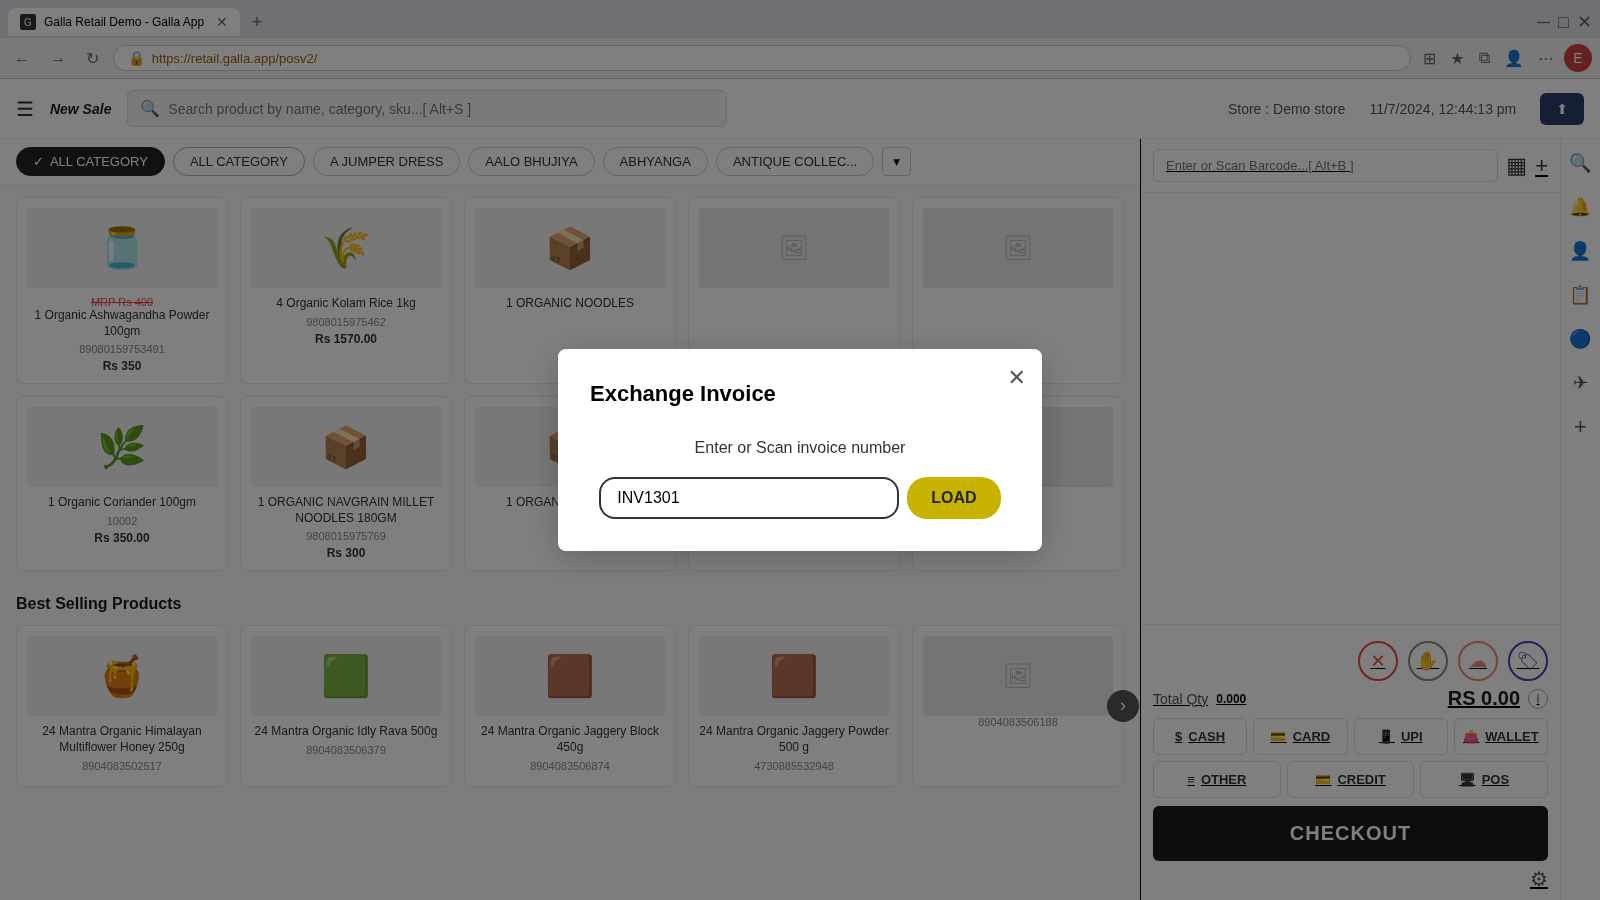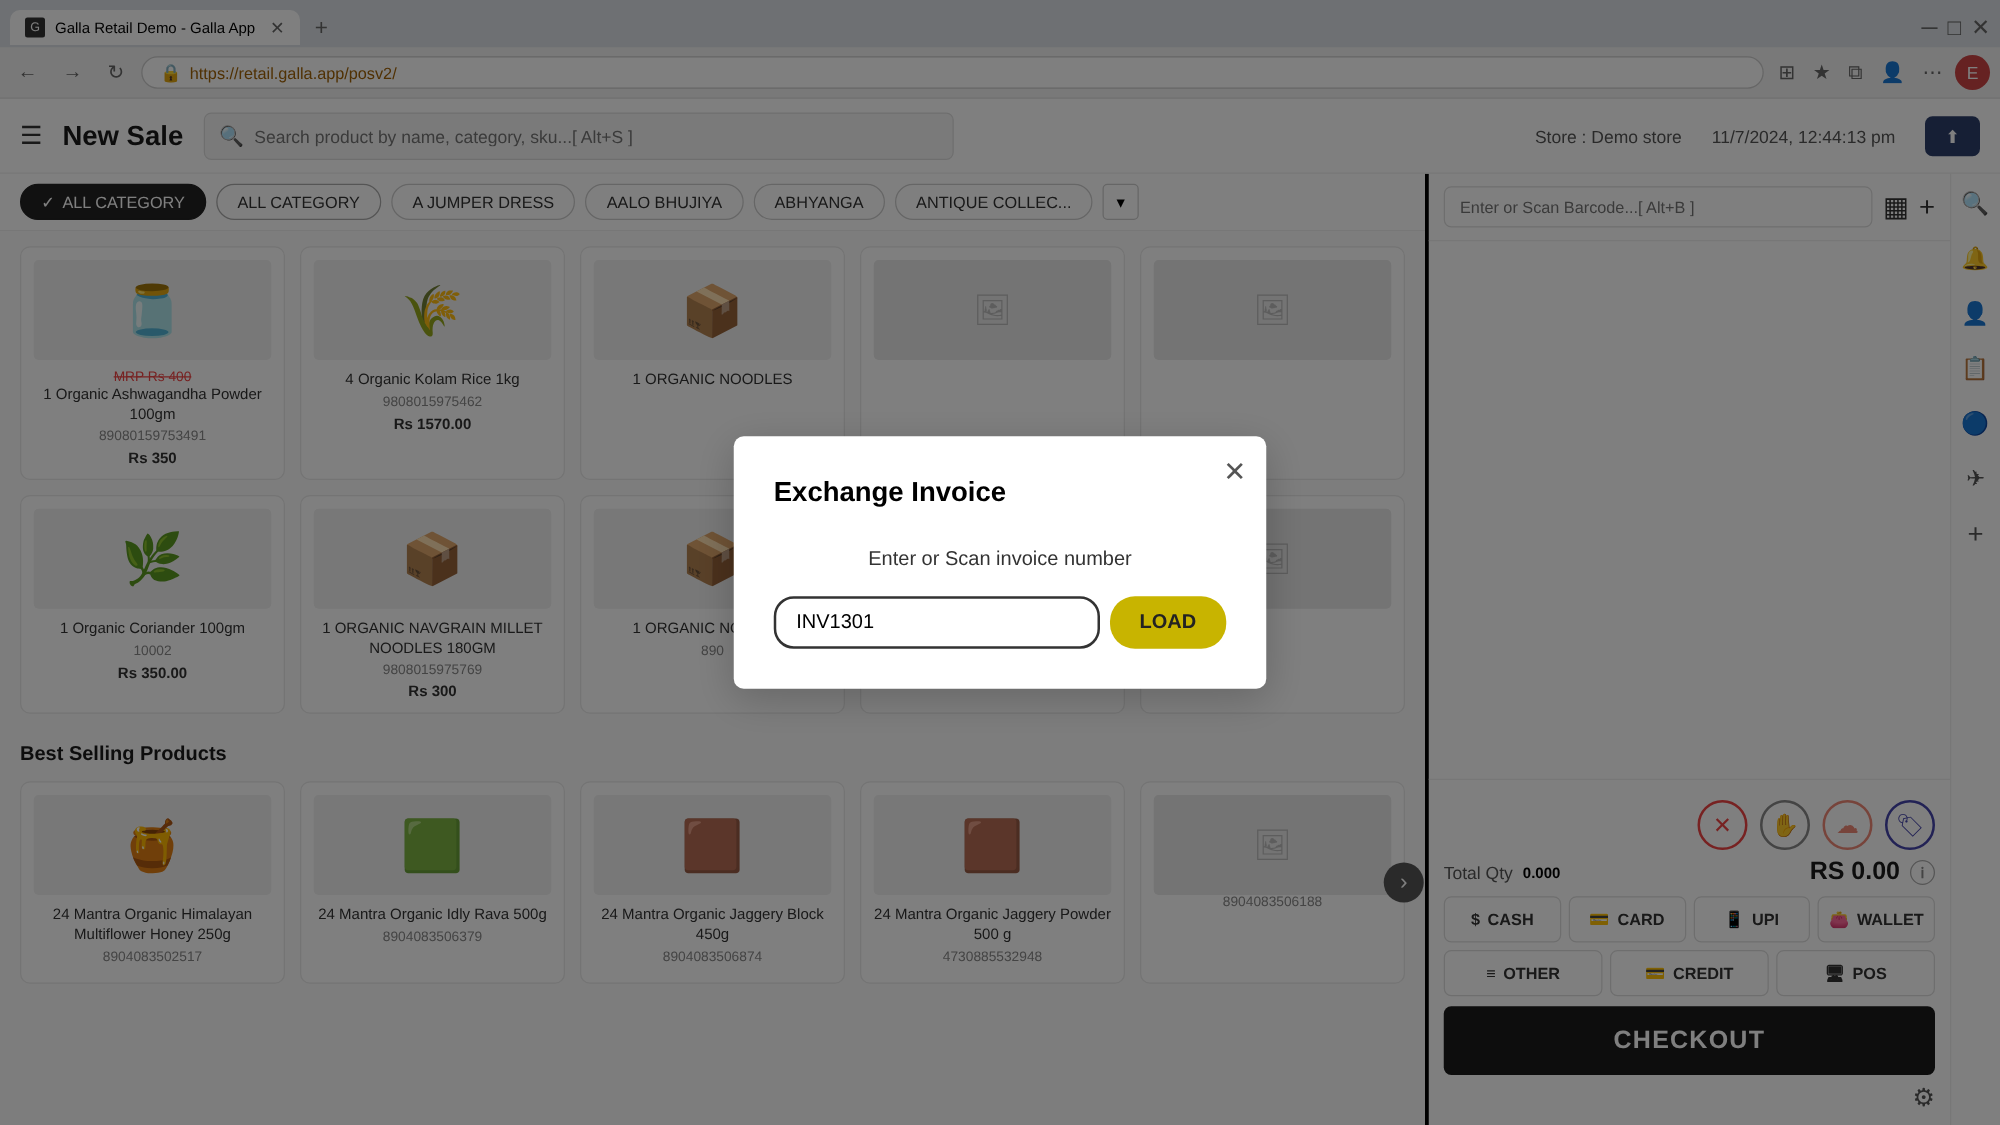--- a/index.html
+++ b/index.html
@@ -19,21 +19,21 @@
     .address-bar span { color: #a16207; font-size: 13px; }
     .browser-actions { display: flex; gap: 6px; align-items: center; }
     .browser-action-btn { background: none; border: none; cursor: pointer; color: #666; font-size: 16px; padding: 4px; }
 
     
     .app-container { display: flex; flex-direction: column; height: calc(900px - 78px); background: white; }
     
     
     .app-header { display: flex; align-items: center; padding: 8px 16px; border-bottom: 1px solid #eee; gap: 16px; background: white; height: 60px; }
     .hamburger { font-size: 20px; cursor: pointer; color: #333; }
-    .header-title { font-size: 22px; font-weight: 700; color: #1a1a1a; }
+    .header-title { font-size: 14px; font-weight: 700; color: #1a1a1a; font-style: italic; }
     .search-bar { flex: 1; display: flex; align-items: center; background: #f5f5f5; border: 1px solid #ddd; border-radius: 6px; padding: 8px 12px; gap: 8px; max-width: 600px; }
     .search-bar input { background: none; border: none; outline: none; font-size: 14px; color: #666; width: 100%; }
     .header-right { margin-left: auto; display: flex; align-items: center; gap: 24px; font-size: 14px; color: #555; }
     .upload-btn { background: #2c3e6b; color: white; border: none; border-radius: 6px; padding: 8px 16px; cursor: pointer; display: flex; align-items: center; gap: 6px; font-size: 14px; }
 
     
     .category-bar { display: flex; align-items: center; padding: 8px 16px; gap: 8px; border-bottom: 1px solid #eee; background: white; overflow: hidden; }
     .cat-btn { padding: 6px 16px; border-radius: 20px; border: 1px solid #ccc; font-size: 13px; cursor: pointer; white-space: nowrap; background: white; color: #333; }
     .cat-btn.active-filled { background: #222; color: white; border-color: #222; display: flex; align-items: center; gap: 6px; }
     .cat-btn.active-outline { background: white; color: #333; border-color: #aaa; }
@@ -44,21 +44,21 @@
     .product-grid { display: grid; grid-template-columns: repeat(5, 1fr); gap: 12px; margin-bottom: 16px; }
     .product-card { background: white; border: 1px solid #e8e8e8; border-radius: 8px; padding: 10px; cursor: pointer; }
     .product-img { width: 100%; height: 80px; background: #f0f0f0; border-radius: 4px; display: flex; align-items: center; justify-content: center; margin-bottom: 8px; overflow: hidden; }
     .product-name { font-size: 12px; color: #333; text-align: center; margin-bottom: 4px; line-height: 1.3; }
     .product-sku { font-size: 11px; color: #888; text-align: center; margin-bottom: 4px; }
     .product-price { font-size: 12px; color: #333; text-align: center; font-weight: 600; }
     .product-mrp { font-size: 11px; color: #e44; text-decoration: line-through; text-align: center; }
     .section-title { font-size: 16px; font-weight: 700; color: #1a1a1a; margin-bottom: 12px; padding-top: 8px; }
 
     
-    .right-panel { width: 420px; border-left: 3px solid #000000; display: flex; flex-direction: column; background: white; }
+    .right-panel { width: 420px; border-left: 1px solid #000000; display: flex; flex-direction: column; background: white; text-decoration: underline; }
     .barcode-input-row { display: flex; align-items: center; padding: 10px 12px; border-bottom: 1px solid #eee; gap: 8px; }
     .barcode-input { flex: 1; padding: 8px 12px; border: 1px solid #ddd; border-radius: 6px; font-size: 13px; color: #999; outline: none; }
     .barcode-icon { font-size: 22px; color: #333; cursor: pointer; }
     .barcode-add { font-size: 22px; color: #333; cursor: pointer; font-weight: 300; }
     
     .cart-area { flex: 1; overflow-y: auto; }
     
     .cart-footer { border-top: 1px solid #eee; padding: 10px 12px; }
     .total-row { display: flex; justify-content: space-between; align-items: center; margin-bottom: 8px; gap: 36px; }
     .total-label { font-size: 14px; color: #555; }
@@ -76,21 +76,21 @@
     .icon-gray { border-color: #888; color: #888; background: white; }
     .icon-orange { border-color: #e87; color: #e87; }
     .icon-blue { border-color: #44a; color: #44a; }
 
     
     .right-sidebar { width: 40px; background: white; border-left: 1px solid #eee; display: flex; flex-direction: column; align-items: center; padding: 8px 0; gap: 12px; }
     .rs-icon { width: 32px; height: 32px; display: flex; align-items: center; justify-content: center; cursor: pointer; color: #555; font-size: 18px; }
 
     
     .modal-overlay { position: fixed; top: 0; left: 0; width: 100%; height: 100%; background: rgba(0,0,0,0.5); display: flex; align-items: center; justify-content: center; z-index: 1000; }
-    .modal { background: white; border-radius: 8px; width: 426px; padding: 32px; position: relative; box-shadow: 0 8px 32px rgba(0,0,0,0.2); }
+    .modal { background: white; border-radius: 8px; width: 484px; padding: 32px; position: relative; box-shadow: 0 8px 32px rgba(0,0,0,0.2); }
     .modal-title { font-size: 22px; font-weight: 700; margin-bottom: 32px; }
     .modal-close { position: absolute; top: 16px; right: 16px; background: none; border: none; font-size: 22px; cursor: pointer; color: #555; }
     .modal-label { font-size: 16px; color: #333; text-align: center; margin-bottom: 20px; }
     .modal-input-row { display: flex; gap: 8px; justify-content: center; }
     .modal-input { padding: 10px 16px; border: 2px solid #333; border-radius: 16px; font-size: 16px; width: 300px; outline: none; }
     .modal-load-btn { background: #c8b400; color: #222; border: none; border-radius: 20px; padding: 10px 24px; font-size: 16px; font-weight: 700; cursor: pointer; }
 
     .img-placeholder-box { width: 100%; height: 80px; background: #e8e8e8; display: flex; align-items: center; justify-content: center; border-radius: 4px; }
     .img-placeholder-icon { font-size: 24px; color: #bbb; }
   </style>

